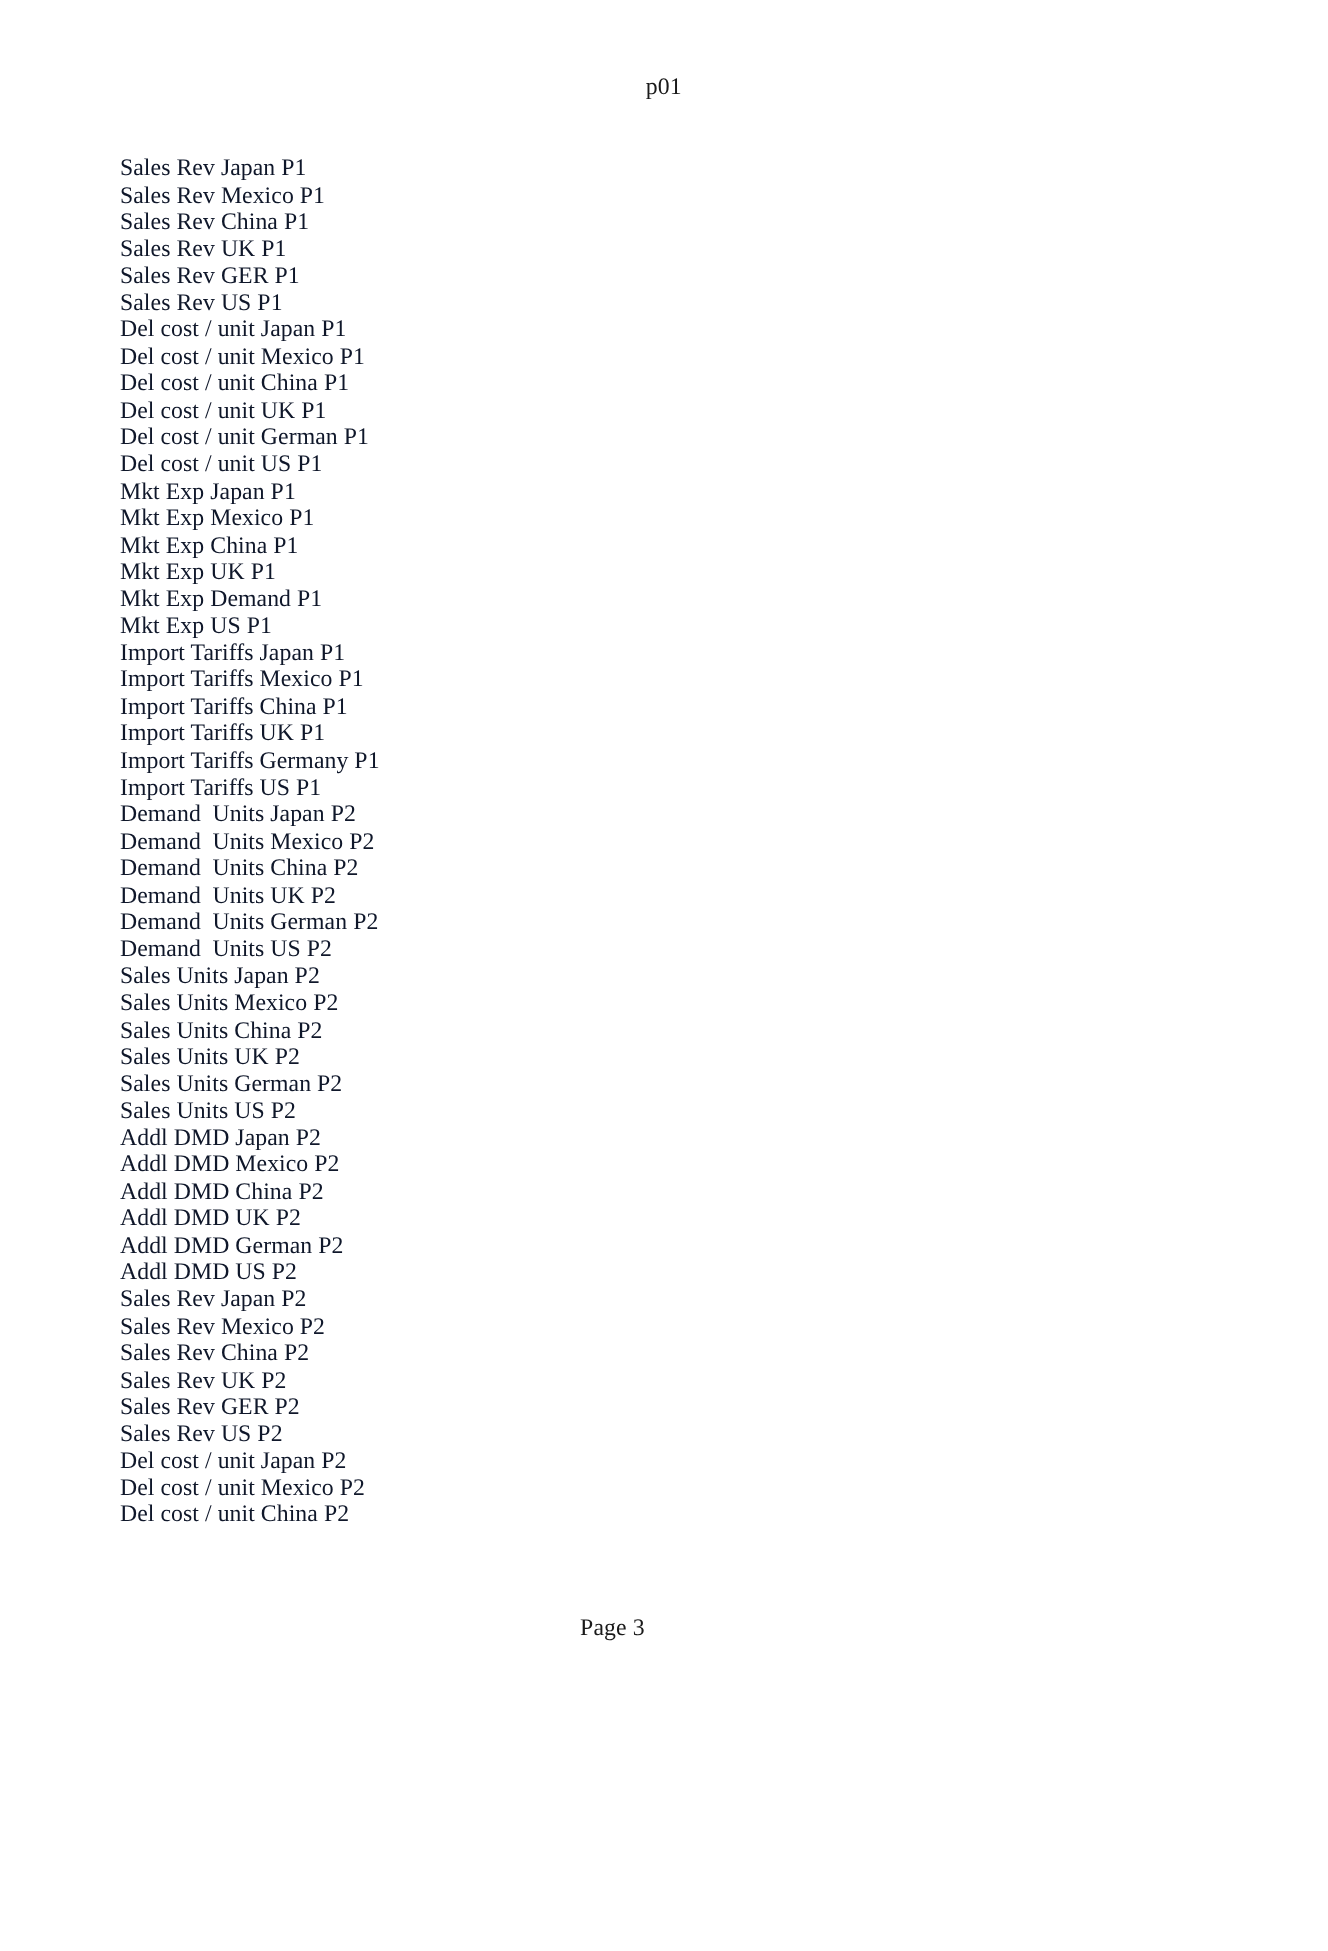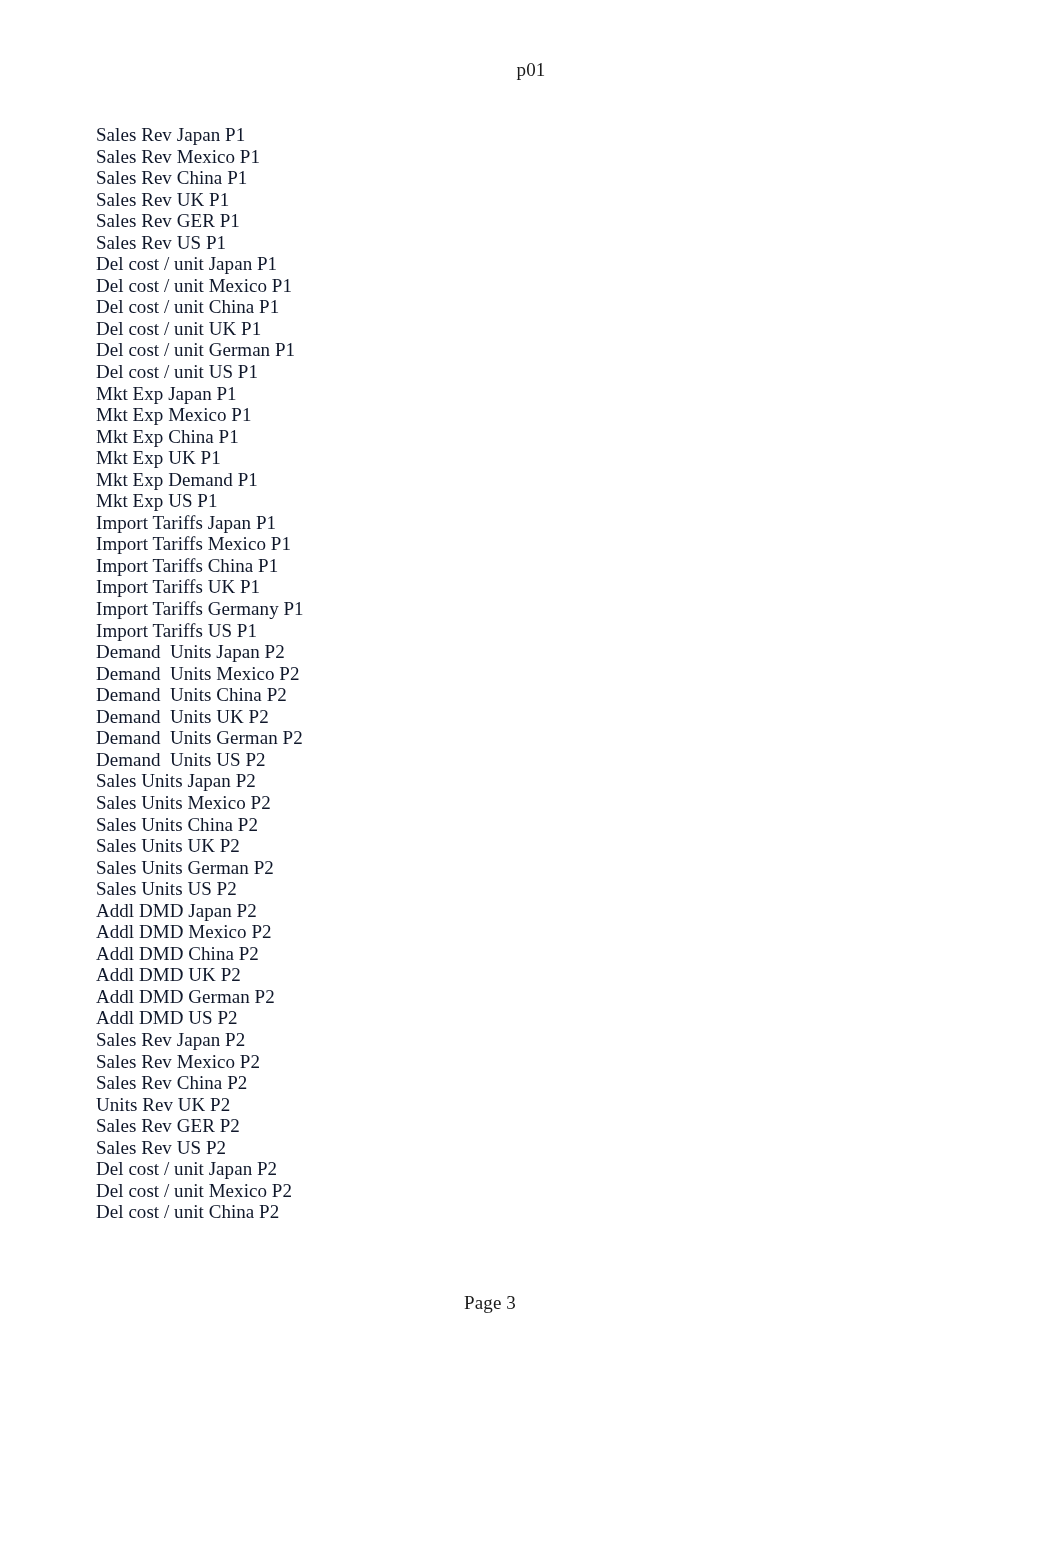--- a/index.html
+++ b/index.html
@@ -109,21 +109,21 @@
       <div class="doc-line">Sales Units US P2</div>
       <div class="doc-line">Addl DMD Japan P2</div>
       <div class="doc-line">Addl DMD Mexico P2</div>
       <div class="doc-line">Addl DMD China P2</div>
       <div class="doc-line">Addl DMD UK P2</div>
       <div class="doc-line">Addl DMD German P2</div>
       <div class="doc-line">Addl DMD US P2</div>
       <div class="doc-line">Sales Rev Japan P2</div>
       <div class="doc-line">Sales Rev Mexico P2</div>
       <div class="doc-line">Sales Rev China P2</div>
-      <div class="doc-line">Units Rev UK P2</div>
+      <div class="doc-line">Sales Rev UK P2</div>
       <div class="doc-line">Sales Rev GER P2</div>
       <div class="doc-line">Sales Rev US P2</div>
       <div class="doc-line">Del cost / unit Japan P2</div>
       <div class="doc-line">Del cost / unit Mexico P2</div>
       <div class="doc-line">Del cost / unit China P2</div>
     </div>
 
   <div class="page-footer">Page 3</div>
 
 </div>

